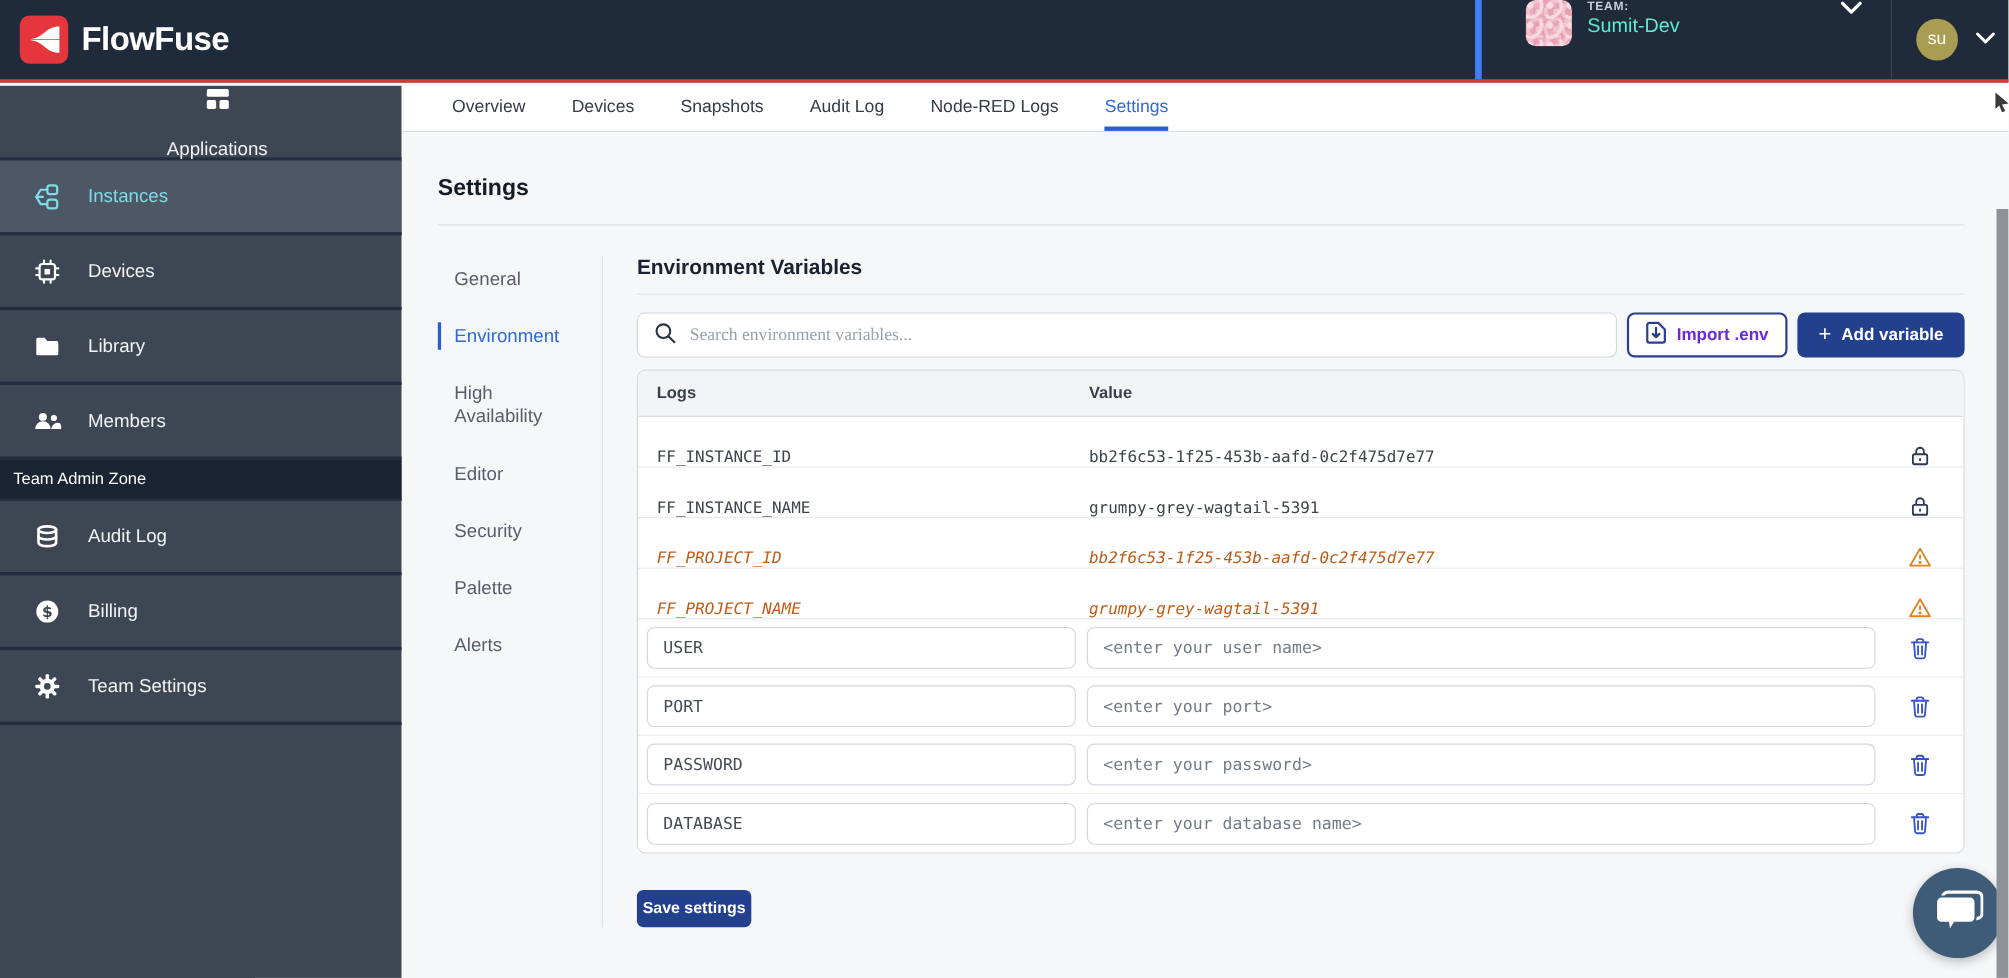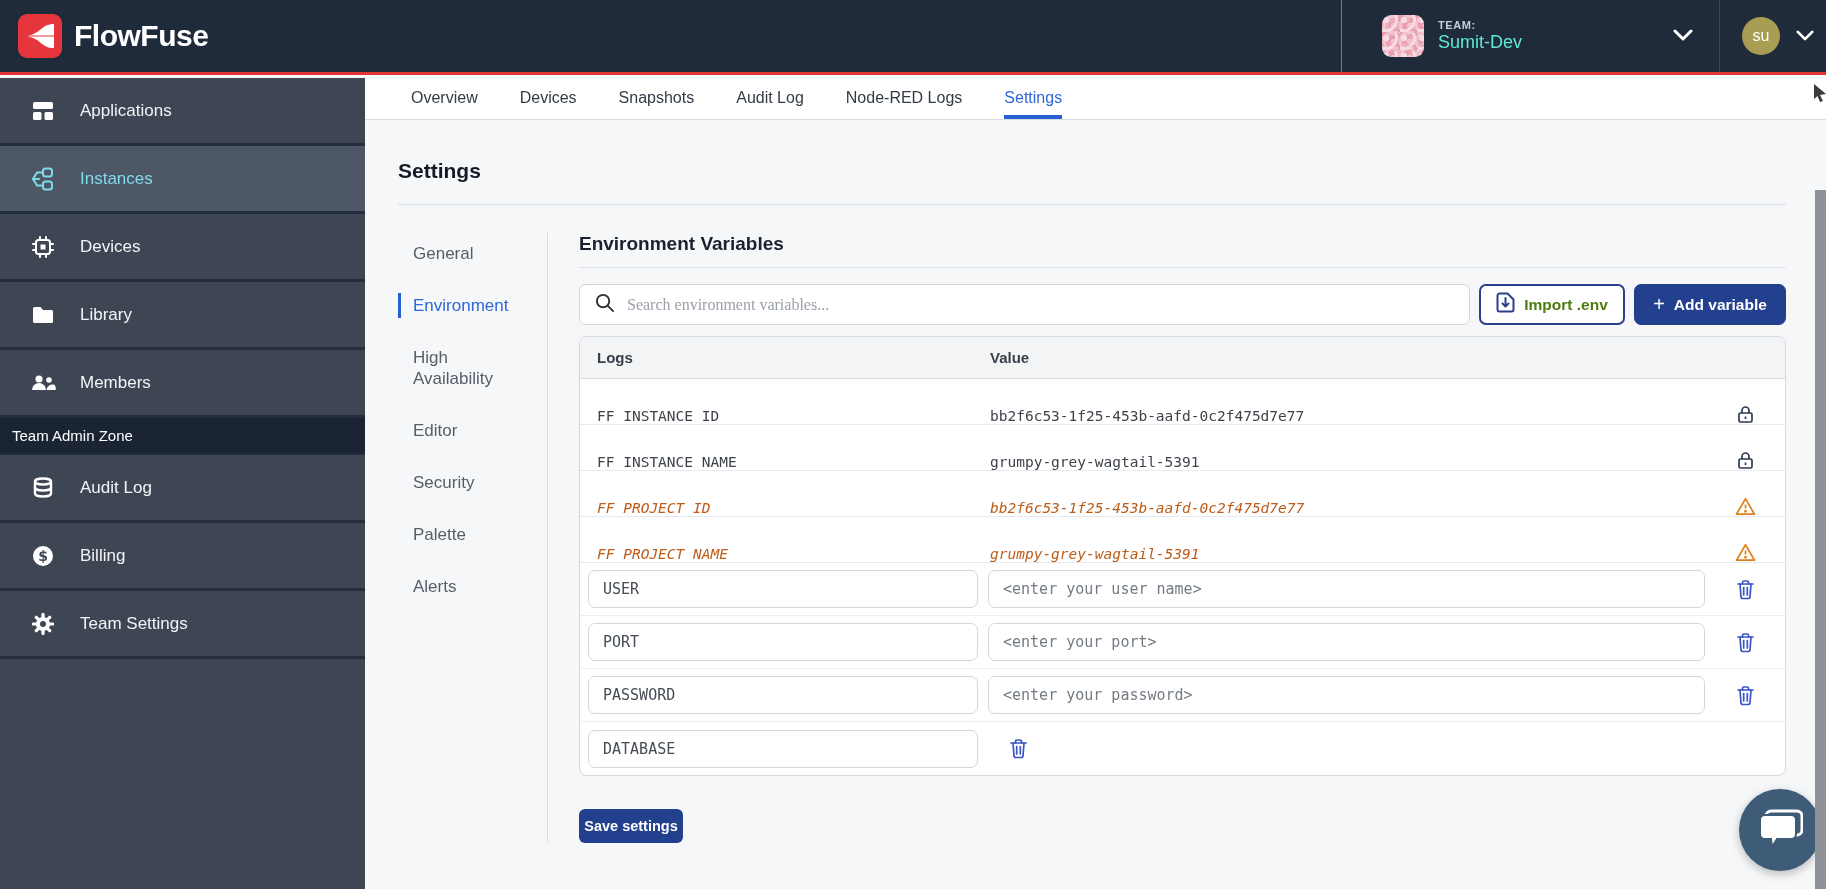--- a/index.html
+++ b/index.html
@@ -17,21 +17,21 @@
     display:flex; align-items:center; z-index:30;
   }
   .brand { display:flex; align-items:center; gap:12px; padding-left:18px; cursor:pointer; }
   .brand-mark {
     width:44px; height:44px; border-radius:9px; background:#e4363c;
     display:flex; align-items:center; justify-content:center;
   }
   .brand-name { color:#fff; font-size:30px; font-weight:700; letter-spacing:-.5px; }
   .header-right { margin-left:auto; display:flex; align-items:center; height:100%; }
   .team-select {
-    display:flex; align-items:center; height:100%; border-left:1px solid #3b82f6;
+    display:flex; align-items:flex-start; height:100%; border-left:6px solid #3b82f6;
     padding:0 26px 0 40px; cursor:pointer; min-width:378px;
   }
   .team-avatar {
     width:42px; height:42px; border-radius:9px; background:#e9a9b8;
     background-image:
       repeating-radial-gradient(circle at 22% 28%, #f7dbe2 0 3px, transparent 3px 9px),
       repeating-radial-gradient(circle at 74% 66%, #f3c4cf 0 3px, transparent 3px 8px),
       repeating-conic-gradient(#eaaebc 0 25%, #e79fb1 0 50%);
     background-size:18px 18px, 16px 16px, 14px 14px;
     border-radius:9px; margin-right:14px; flex:0 0 auto;
@@ -51,21 +51,21 @@
 
   
   .sidebar {
     position:absolute; left:0; top:78px; bottom:0; width:365px;
     background:#3e4653; z-index:20; display:flex; flex-direction:column;
   }
   .side-item {
     height:68px; display:flex; align-items:center; gap:24px; padding-left:30px;
     border-bottom:3px solid #232d3e; cursor:pointer; color:#f2f4f6; font-size:17px;
   }
-  .side-item:first-child { border-top:0; }
+  .side-item:first-child { border-top:0;flex-direction:column; }
   .side-item.active { background:#4e5765; color:#7fdbea; }
   .side-icon { width:26px; height:26px; display:flex; align-items:center; justify-content:center; }
   .zone-header {
     height:37px; background:#1a2433; color:#fff; font-size:15px;
     display:flex; align-items:center; padding-left:12px; border-bottom:2px solid #232d3e;
   }
 
   
   .tabbar {
     position:absolute; left:365px; right:0; top:78px; height:42px; background:#fff;
@@ -100,21 +100,21 @@
     flex:1; height:41px; background:#fff; border:1px solid #d3d7dd; border-radius:7px;
     display:flex; align-items:center; padding:0 14px; gap:12px;
   }
   .search-box input {
     border:0; outline:0; flex:1; font-size:16px; color:#3a424d; background:transparent;
     font-family:"Liberation Serif","DejaVu Serif",serif;
   }
   .search-box input::placeholder { color:#9aa1ab; }
   .btn { height:41px; border-radius:7px; display:flex; align-items:center; justify-content:center;
          gap:9px; font-size:15.5px; font-weight:700; cursor:pointer; user-select:none; }
-  .btn-outline { width:146px; background:#fff; border:2px solid #2c3f8f; color:#4d7c0f; }
+  .btn-outline { width:146px; background:#fff; border:2px solid #2c3f8f; color:#6d28d9; }
   .btn-solid   { width:152px; background:#23408e; border:1px solid #23408e; color:#fff; }
   .plus-glyph { font-size:20px; font-weight:400; line-height:1; margin-top:-2px; }
 
   
   .env-table {
     margin-top:11px; background:#fff; border:1px solid #d5d9df; border-radius:8px;
     overflow:hidden;
   }
   .t-head { display:flex; height:42px; background:#f3f4f6; align-items:center;
             border-bottom:1px solid #d9dde3; }
@@ -450,20 +450,21 @@
                     <path d="M4 5 l1 13 a1.8 1.8 0 0 0 1.8 1.5 h5.4 a1.8 1.8 0 0 0 1.8 -1.5 l1 -13"></path>
                     <line x1="7.7" y1="8.5" x2="7.7" y2="16"></line>
                     <line x1="11.3" y1="8.5" x2="11.3" y2="16"></line>
                   </g>
                 </svg>
           </button>
             </div>
         </div>
         <div class="t-row-edit">
           <input class="edit-name" type="text" value="DATABASE" style="">
+          <input class="edit-value" type="text" placeholder="&lt;enter your database name&gt;" style="">
           <div class="t-col-icon">
               <button class="icon-btn">
             <svg width="19" height="21" viewBox="0 0 19 21">
                   <g fill="none" stroke="#3b55c6" stroke-width="1.7" stroke-linecap="round">
                     <path d="M2 5 h15"></path>
                     <path d="M6.5 5 V3.5 a1.5 1.5 0 0 1 1.5 -1.5 h3 a1.5 1.5 0 0 1 1.5 1.5 V5"></path>
                     <path d="M4 5 l1 13 a1.8 1.8 0 0 0 1.8 1.5 h5.4 a1.8 1.8 0 0 0 1.8 -1.5 l1 -13"></path>
                     <line x1="7.7" y1="8.5" x2="7.7" y2="16"></line>
                     <line x1="11.3" y1="8.5" x2="11.3" y2="16"></line>
                   </g>

